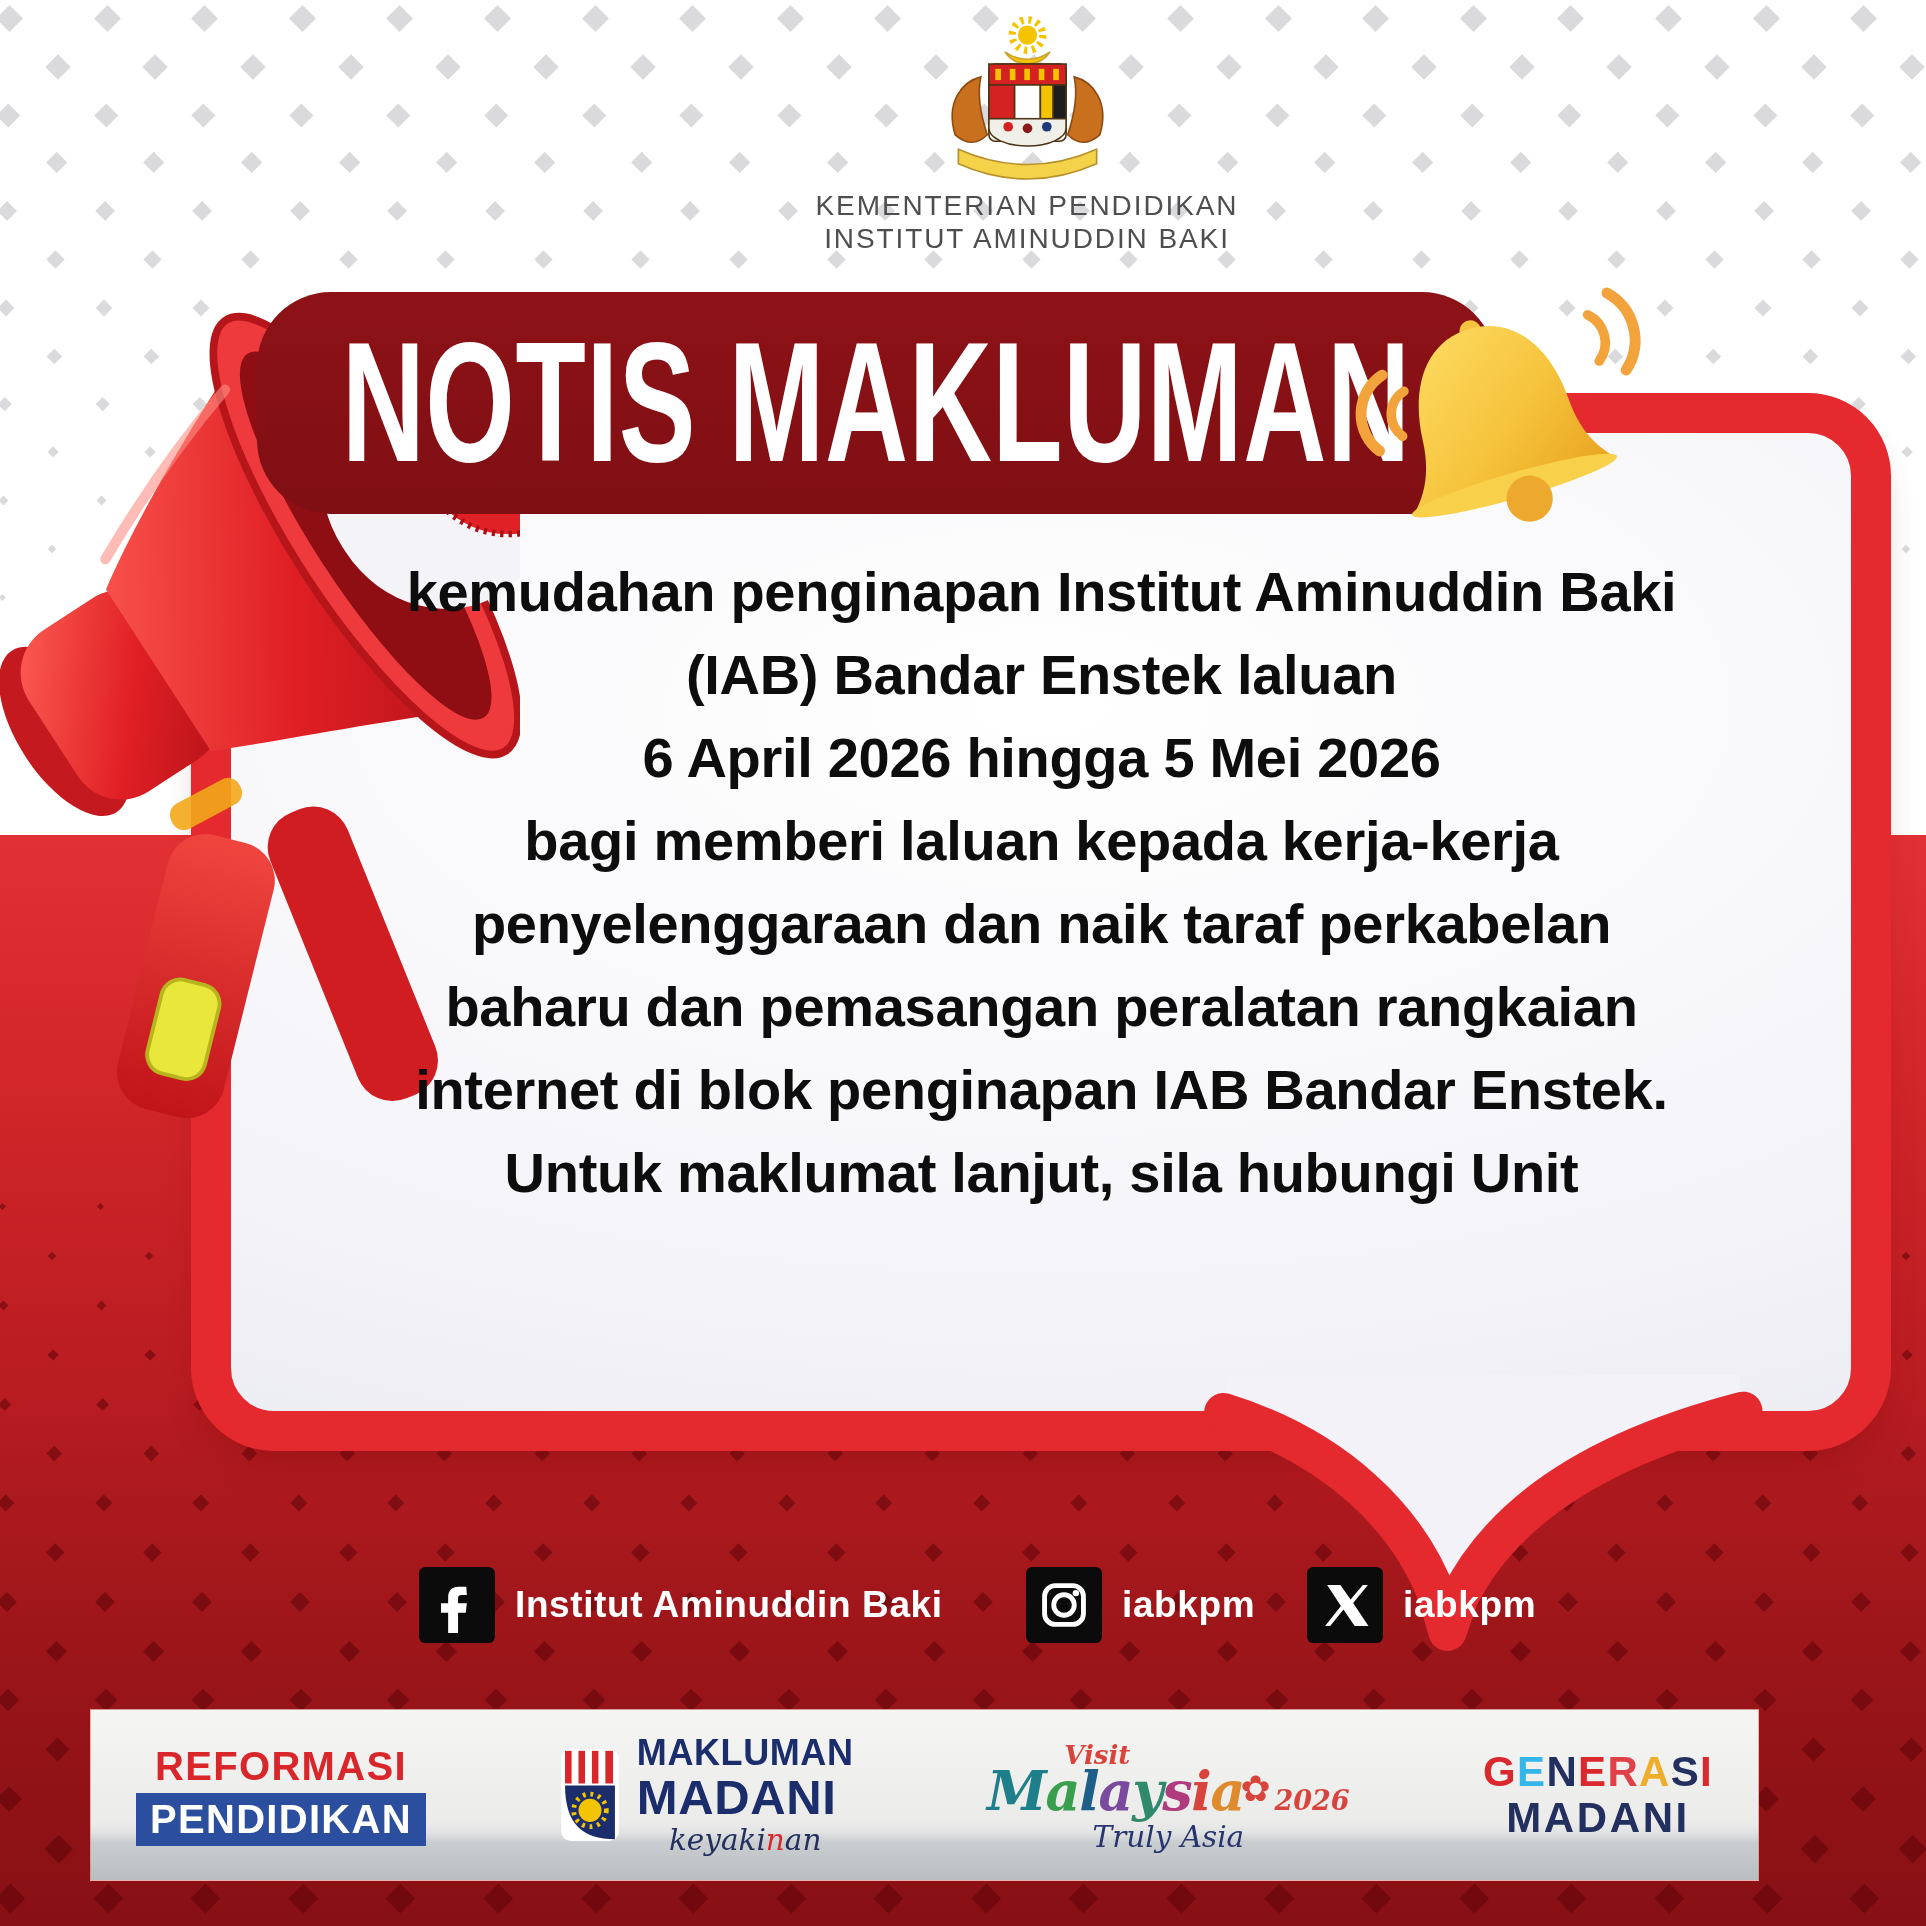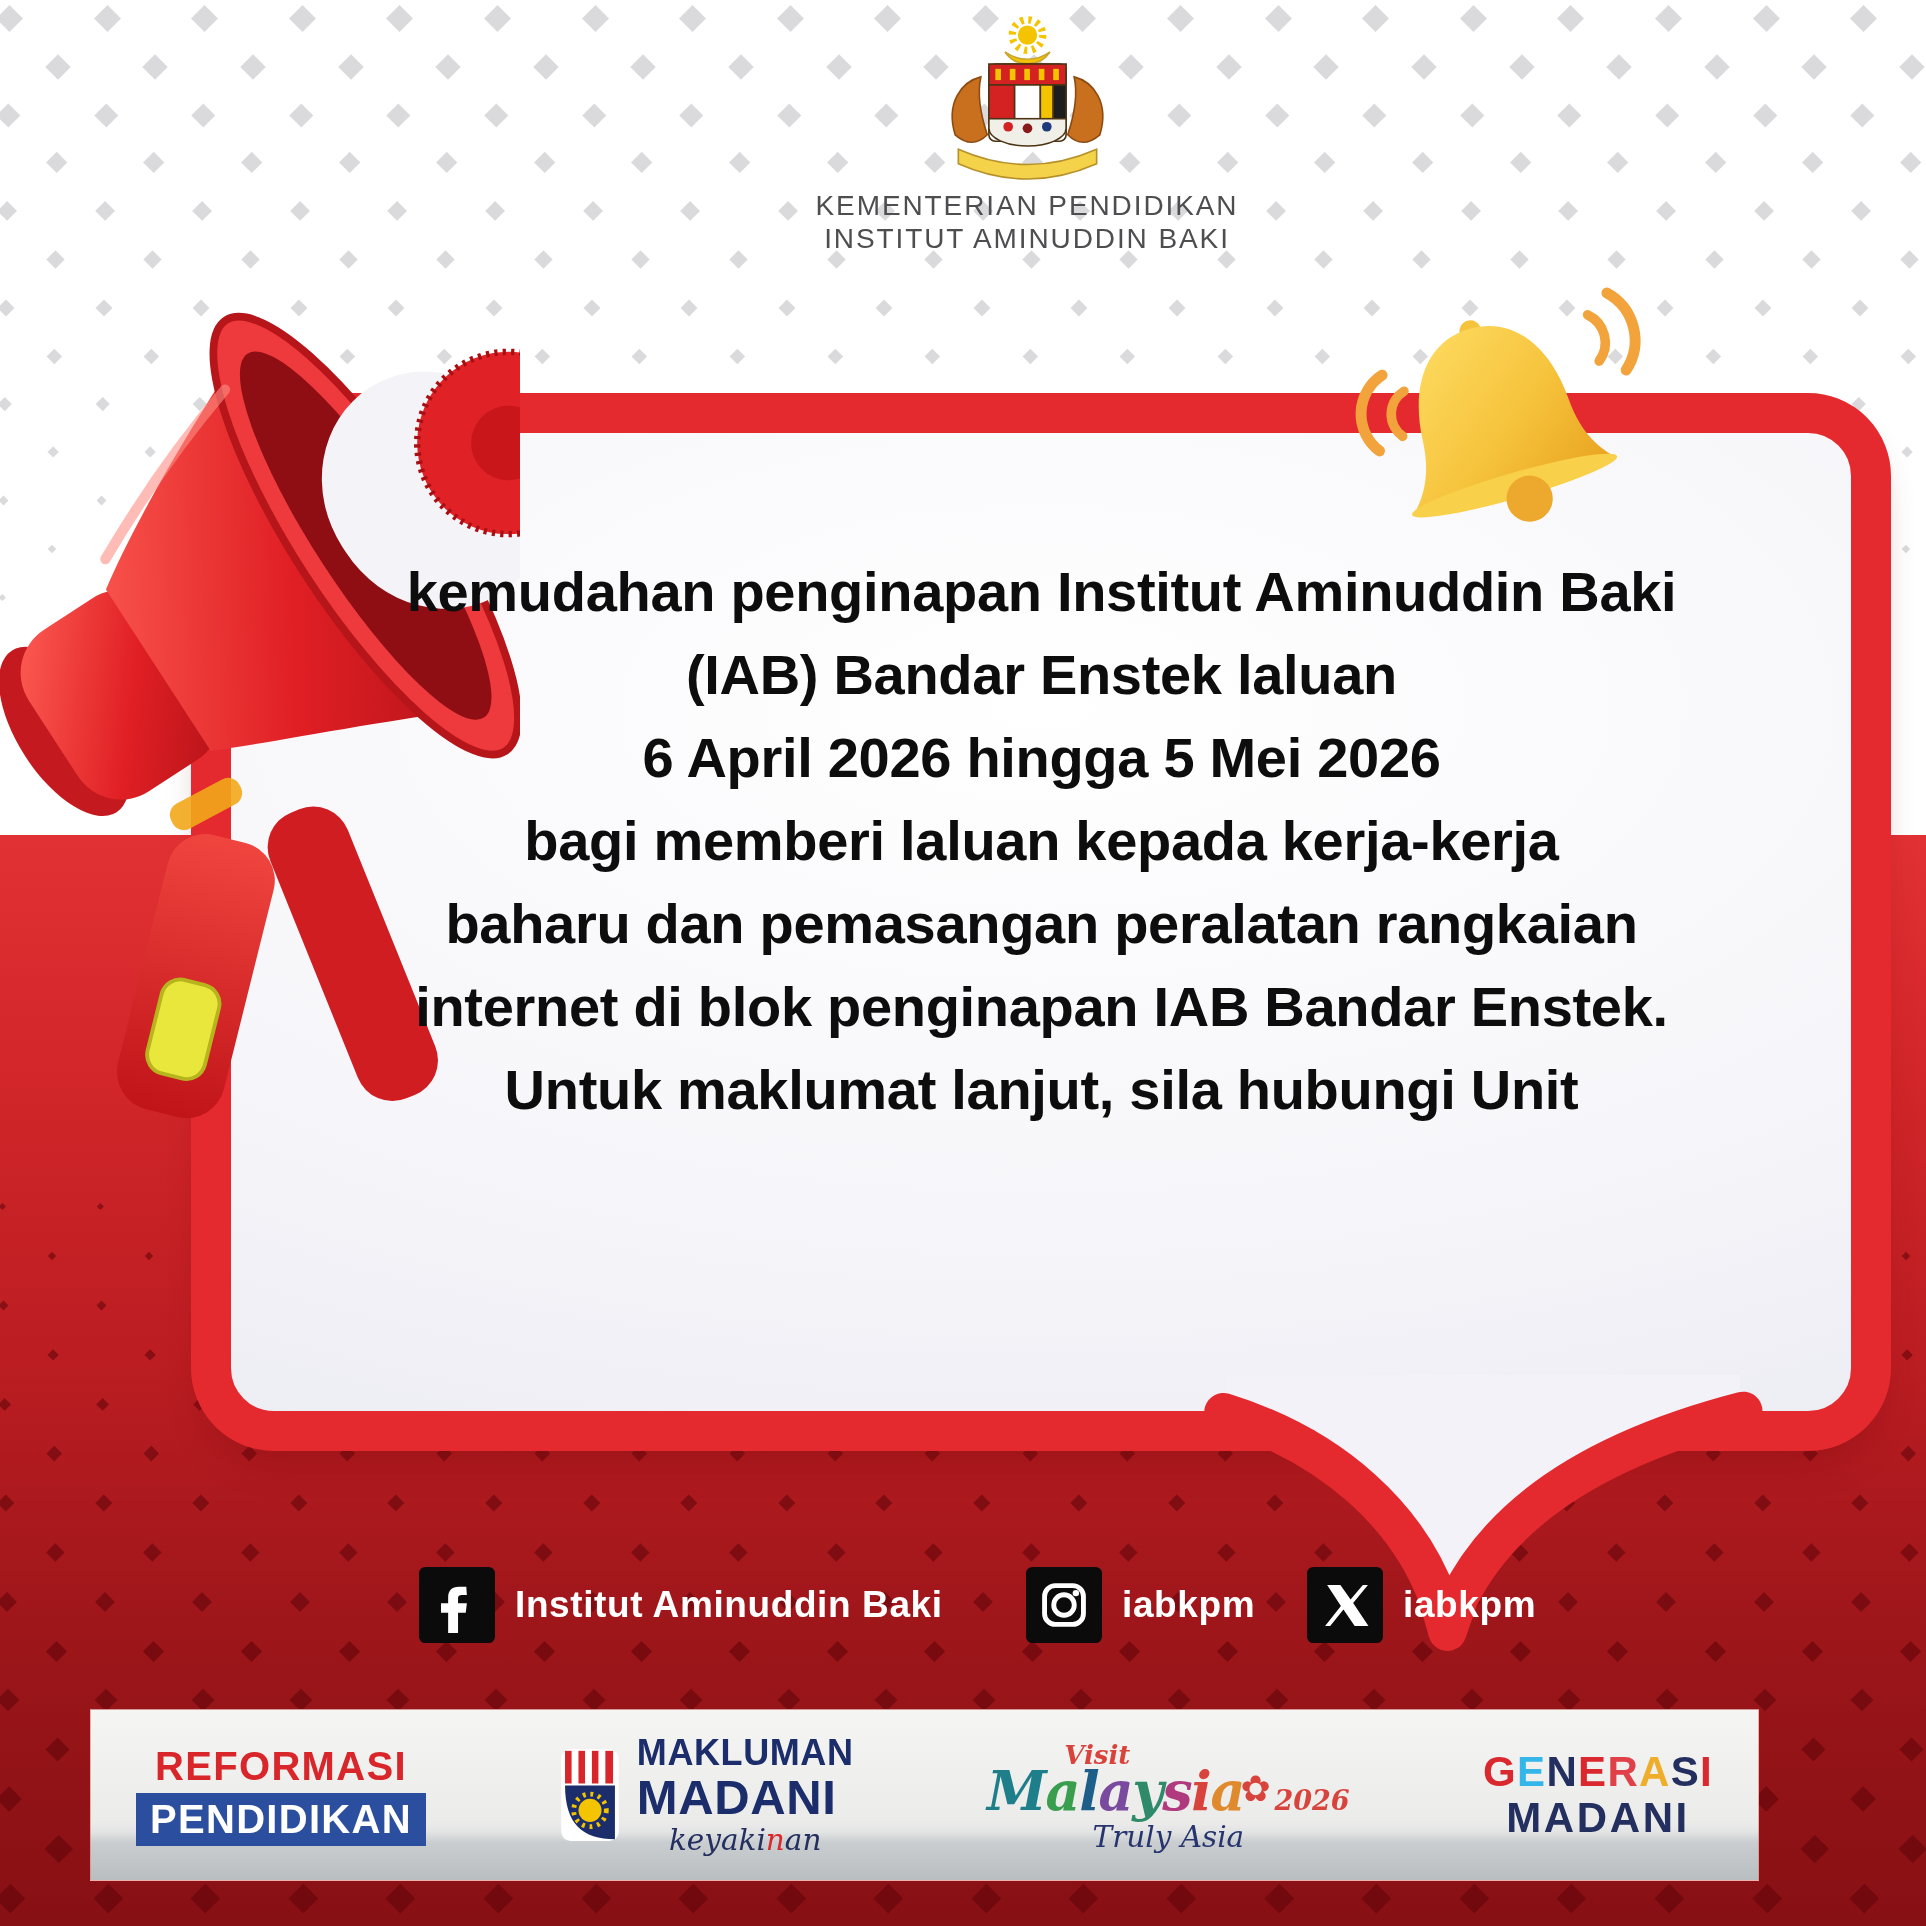--- a/index.html
+++ b/index.html
@@ -716,20 +716,23 @@
       <ellipse cx="680" cy="620" rx="80" ry="338" fill="#8f0e13"></ellipse>
       <rect x="640" y="430" width="340" height="380" rx="185" fill="#f4f4f8"></rect>
       <circle cx="945" cy="620" r="142" fill="#e02125" stroke="#a80e12" stroke-width="10" stroke-dasharray="5 8"></circle>
       <circle cx="945" cy="620" r="58" fill="#c8161b"></circle>
       <path d="M 320 430 C 420 380 520 340 620 310" fill="none" stroke="#ff8d84" stroke-width="16" stroke-linecap="round" opacity="0.6"></path>
     </g>
 
     <rect x="330" y="880" width="120" height="44" rx="20" transform="rotate(-28 390 900)" fill="#f2a71b" opacity="0.9"></rect>
   </svg>
 
+  <div class="pill">
+    <div class="pill-title">NOTIS MAKLUMAN</div>
+  </div>
 
   <svg class="bell" width="334" height="289" viewBox="0 0 520 450">
     <defs>
       <linearGradient id="gb" x1="0" y1="0" x2="1" y2="1">
         <stop offset="0" stop-color="#ffe069"></stop>
           <stop offset="0.6" stop-color="#f6c33c"></stop>
           <stop offset="1" stop-color="#e9a31f"></stop>
       </linearGradient>
     </defs>
     <path d="M 78 170 a 72 72 0 0 0 -4 118" fill="none" stroke="#f2a33c" stroke-width="17" stroke-linecap="round"></path>
@@ -742,20 +745,21 @@
       <ellipse cx="255" cy="346" rx="166" ry="20" fill="#f9d04a"></ellipse>
       <circle cx="272" cy="372" r="36" fill="#eda92e"></circle>
     </g>
   </svg>
 
   <div class="notice-body">
     <div>kemudahan penginapan Institut Aminuddin Baki</div>
     <div>(IAB) Bandar Enstek laluan</div>
     <div>6 April 2026 hingga 5 Mei 2026</div>
     <div>bagi memberi laluan kepada kerja-kerja</div>
+    <div>penyelenggaraan dan naik taraf perkabelan</div>
     <div>baharu dan pemasangan peralatan rangkaian</div>
     <div>internet di blok penginapan IAB Bandar Enstek.</div>
     <div>Untuk maklumat lanjut, sila hubungi Unit</div>
   </div>
 
   <div class="social">
     <div class="sicon" style="left:419px;top:0;">
       <svg width="55" height="55" viewBox="0 0 100 100">
         <path d="M 66 16 H 52 C 40 16 33 23 33 35 v 11 H 20 v 17 h 13 v 37 h 18 V 63 h 14 l 2 -17 H 51 v -9 c 0 -4 2 -6 7 -6 h 9 z" fill="#ffffff"></path>
       </svg>

